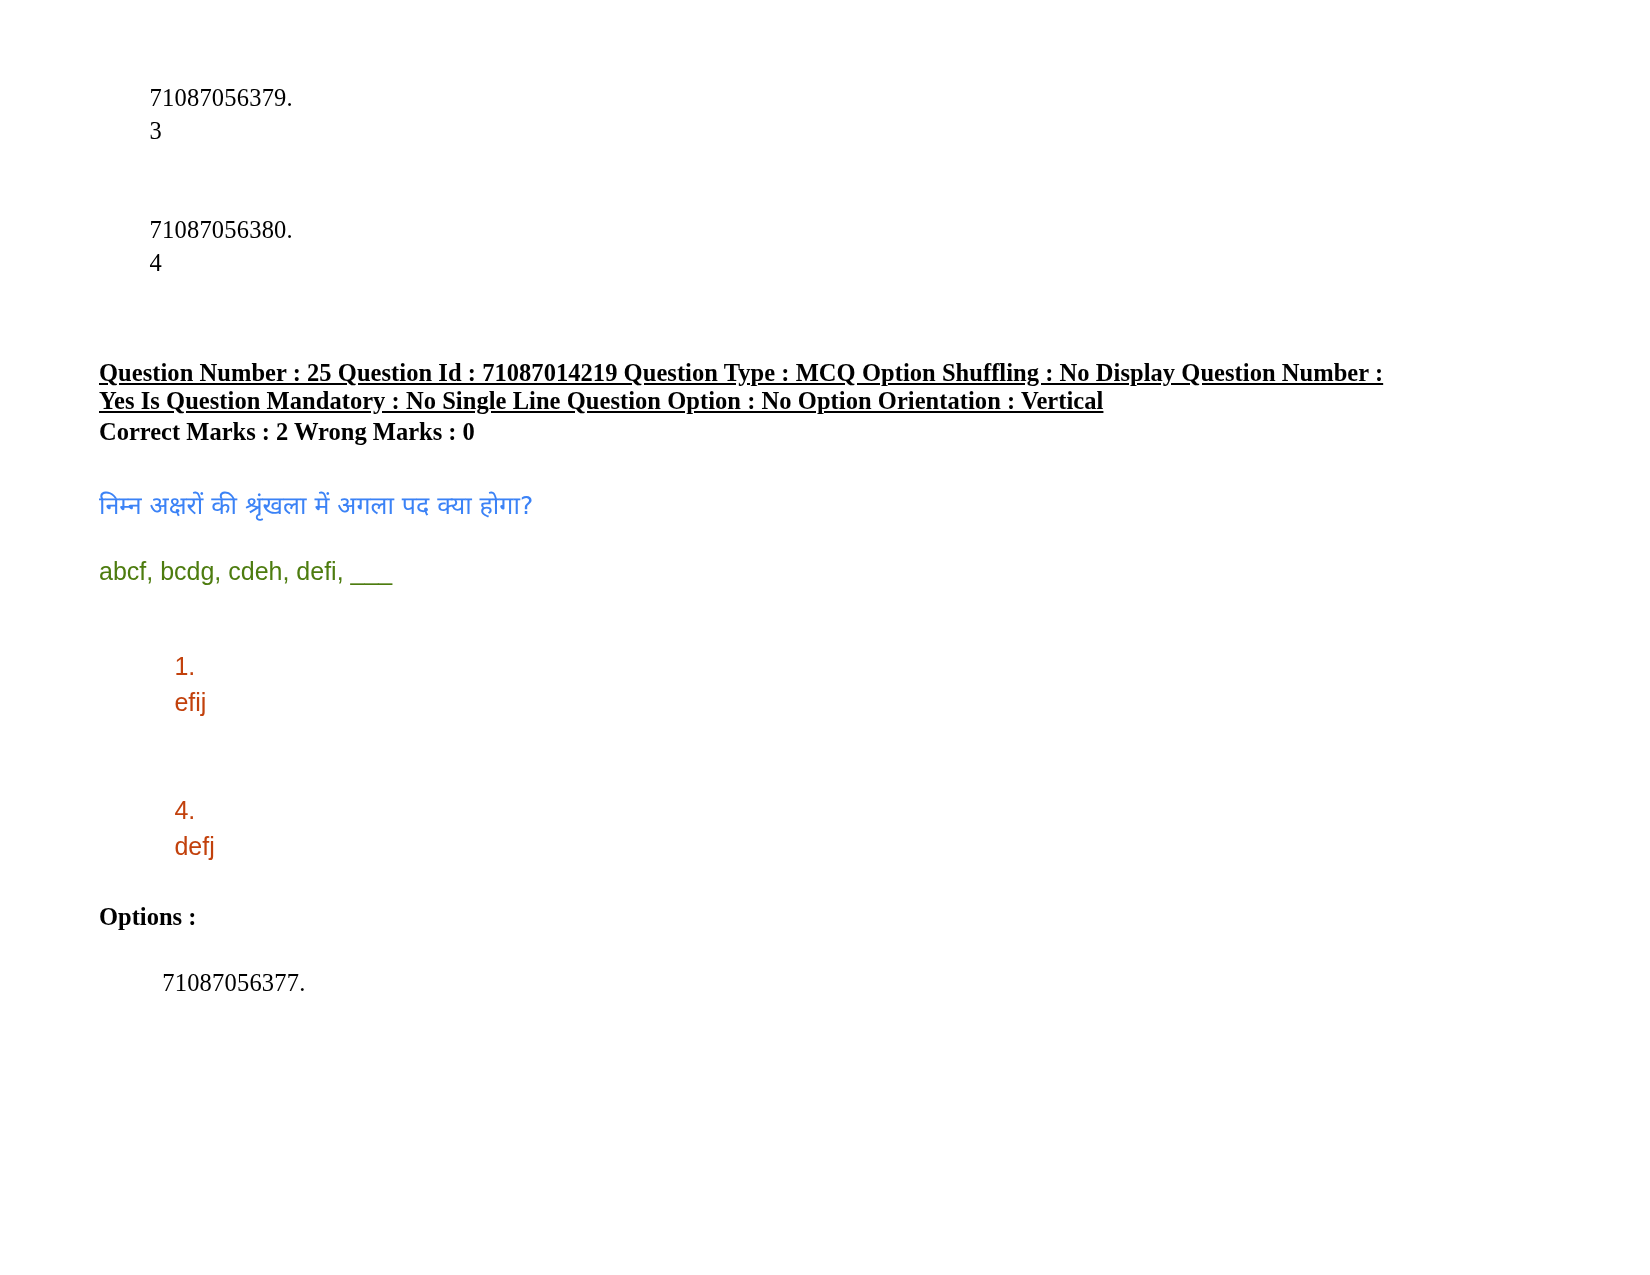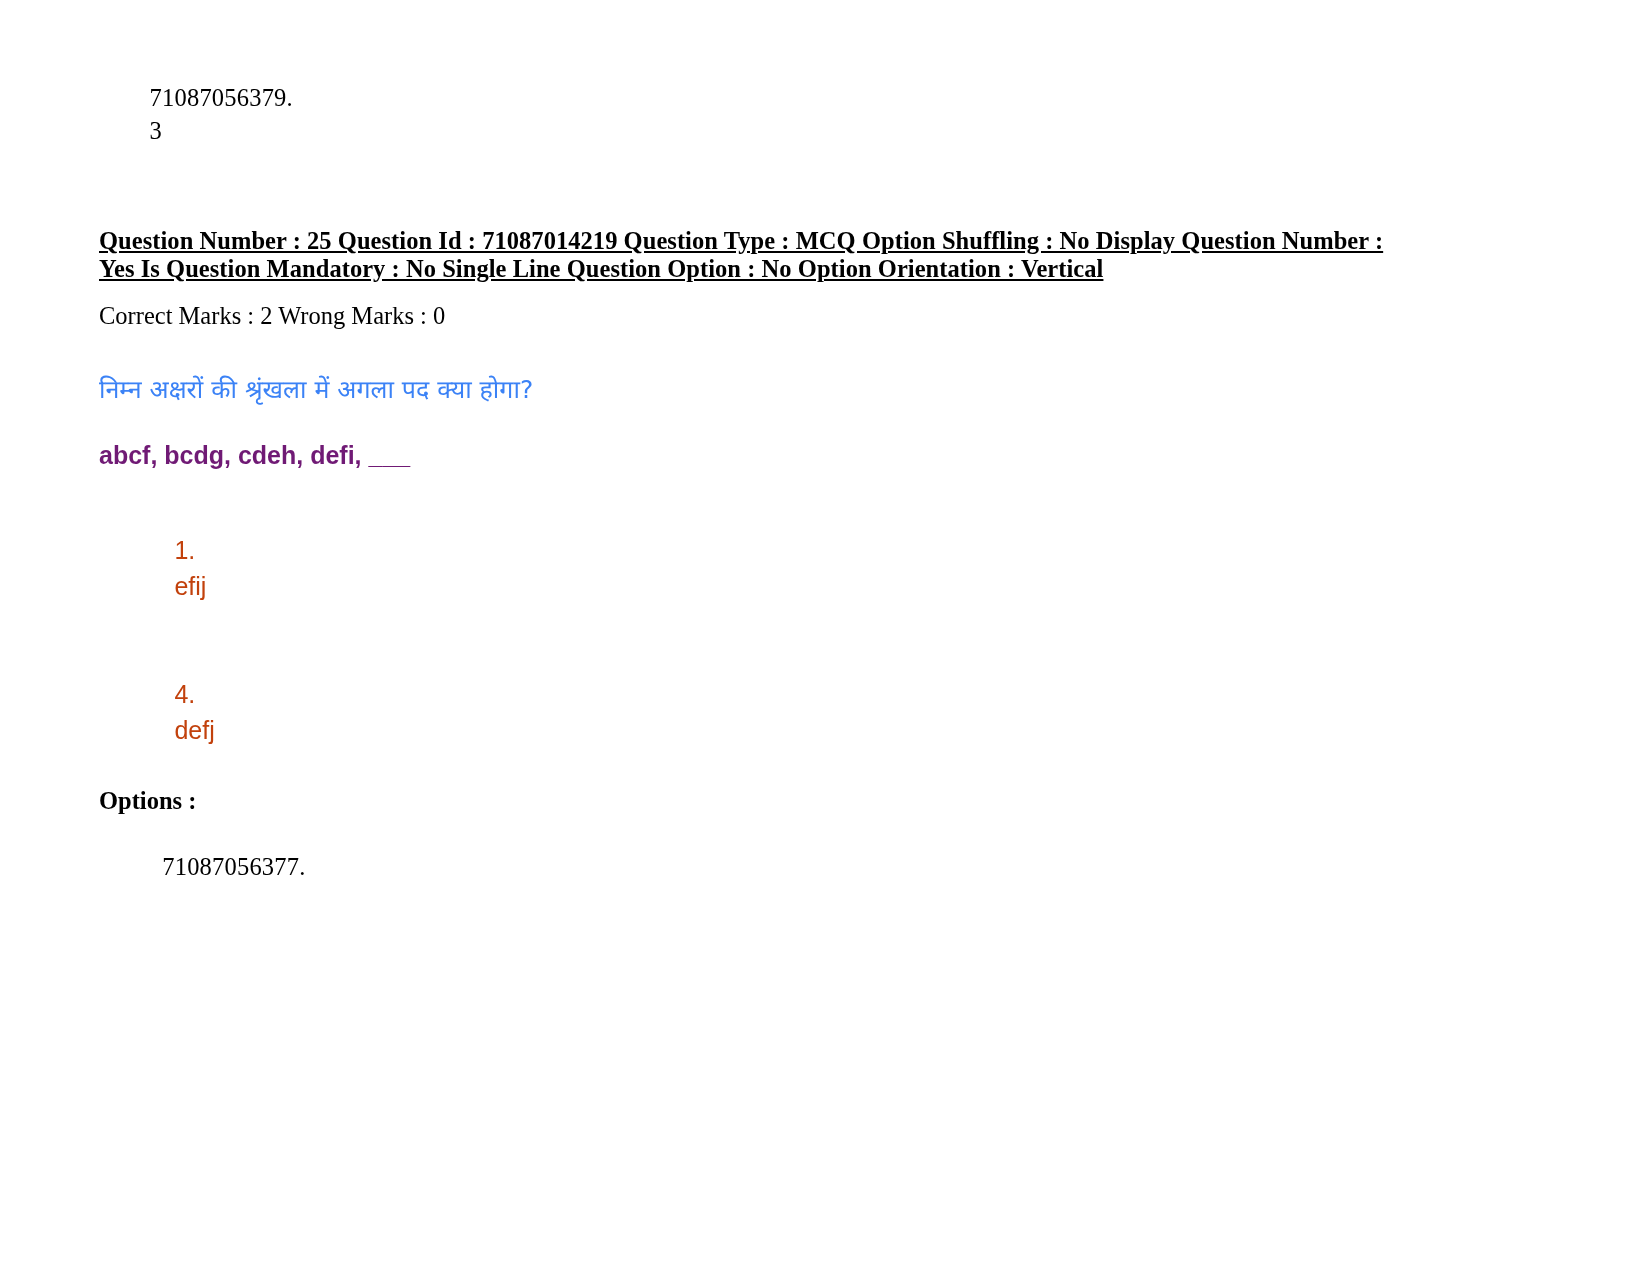--- a/index.html
+++ b/index.html
@@ -45,24 +45,24 @@
     line-height: 27.5px;
     letter-spacing: 0.05px;
     text-align: left;
     text-decoration: underline;
   }
   .meta-line-1 {
     width: 1315px;
   }
   .marks-line {
     font-family: "Liberation Serif", "DejaVu Serif", serif;
-    font-weight: 400;
+    font-weight: 700;
     font-size: 24.5px;
     line-height: 27.5px;
-    margin-top: 20px;
+    margin-top: 4px;
     white-space: pre;
   }
   .options-label {
     font-family: "Liberation Serif", "DejaVu Serif", serif;
     font-weight: 700;
     font-size: 24.5px;
     line-height: 33px;
     white-space: pre;
   }
 
@@ -72,22 +72,22 @@
     font-size: 25px;
     line-height: 32px;
     font-weight: 400;
     color: #3b82f6;
     white-space: pre;
   }
   .q-seq {
     font-family: "Liberation Sans", "DejaVu Sans", sans-serif;
     font-size: 25px;
     line-height: 32px;
-    font-weight: 700;
-    color: #701a75;
+    font-weight: 400;
+    color: #4d7c0f;
     white-space: pre;
   }
   .opt-list {
     list-style: none;
     margin: 0;
     padding: 0;
   }
   .opt-item {
     font-family: "Liberation Sans", "DejaVu Sans", sans-serif;
     font-size: 25px;
@@ -107,20 +107,24 @@
 </head>
 <body>
 
 <div class="page">
   <div class="content">
 
     <div>
       <div class="id-row">
         <span>71087056379.</span>
         <span>3</span>
+      </div>
+      <div class="id-row">
+        <span>71087056380.</span>
+        <span>4</span>
       </div>
     </div>
 
     <div class="sp-after-ids"></div>
 
     <div>
 
       <div class="meta-block meta-line-1">Question Number : 25 Question Id : 71087014219 Question Type : MCQ Option Shuffling : No Display Question Number : Yes Is Question Mandatory : No Single Line Question Option : No Option Orientation : Vertical</div>
 
       <div class="marks-line">Correct Marks : 2 Wrong Marks : 0</div>

